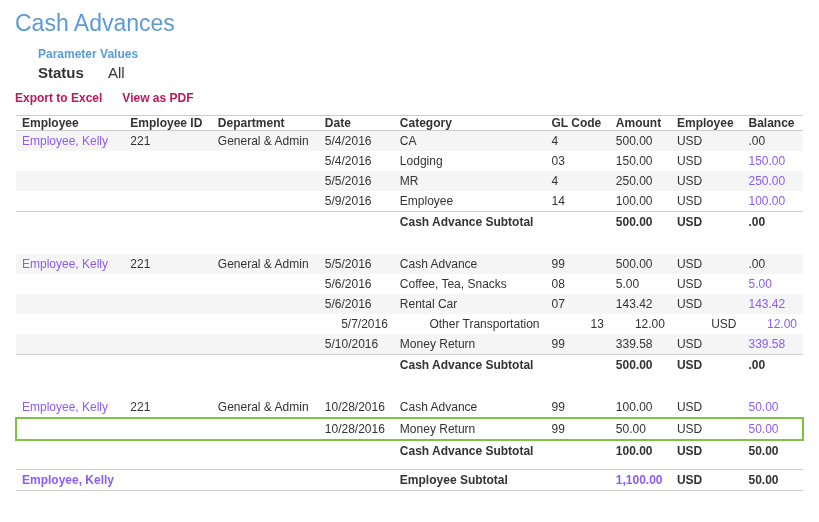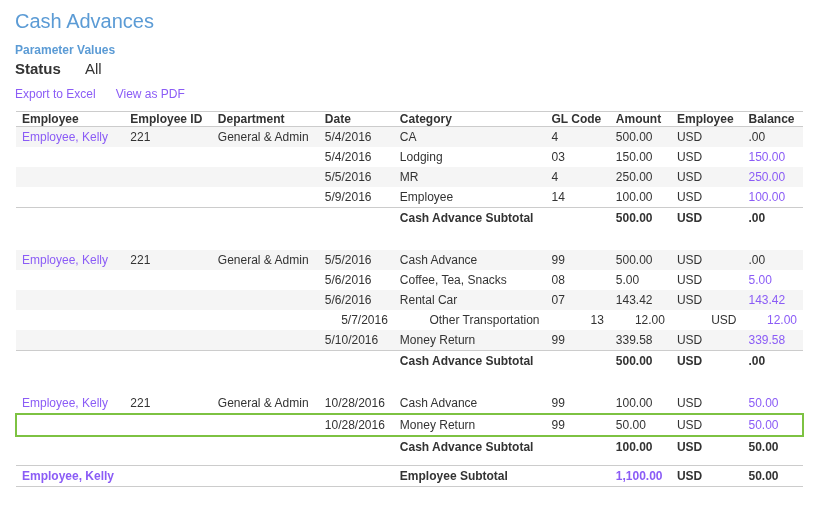--- a/index.html
+++ b/index.html
@@ -5,26 +5,27 @@
     * { box-sizing: border-box; margin: 0; padding: 0; }
     body {
       font-family: Arial, sans-serif;
       font-size: 12px;
       color: #333;
       background: #fff;
       padding: 10px 15px;
     }
     h1 {
       color: #5b9bd5;
-      font-size: 20px;
+      font-size: 23px;
       font-weight: normal;
       margin-bottom: 10px;
     }
     .param-section {
       margin-bottom: 10px;
+      margin-left: 23px;
     }
     .param-title {
       color: #5b9bd5;
       font-weight: bold;
       font-size: 12px;
       margin-bottom: 3px;
     }
     .param-row {
       display: flex;
       gap: 20px;
@@ -36,24 +37,25 @@
     }
     .param-value {
       color: #333;
     }
     .action-links {
       margin-bottom: 10px;
       display: flex;
       gap: 20px;
     }
     .action-link {
-      color: #8b5cf6;
+      color: #be185d;
       text-decoration: none;
       font-size: 12px;
       cursor: pointer;
+      font-weight: bold;
     }
 
     table {
       width: 100%;
       border-collapse: collapse;
       font-size: 12px;
     }
     thead tr th {
       border-bottom: 1px solid #ccc;
       border-top: 1px solid #ccc;

